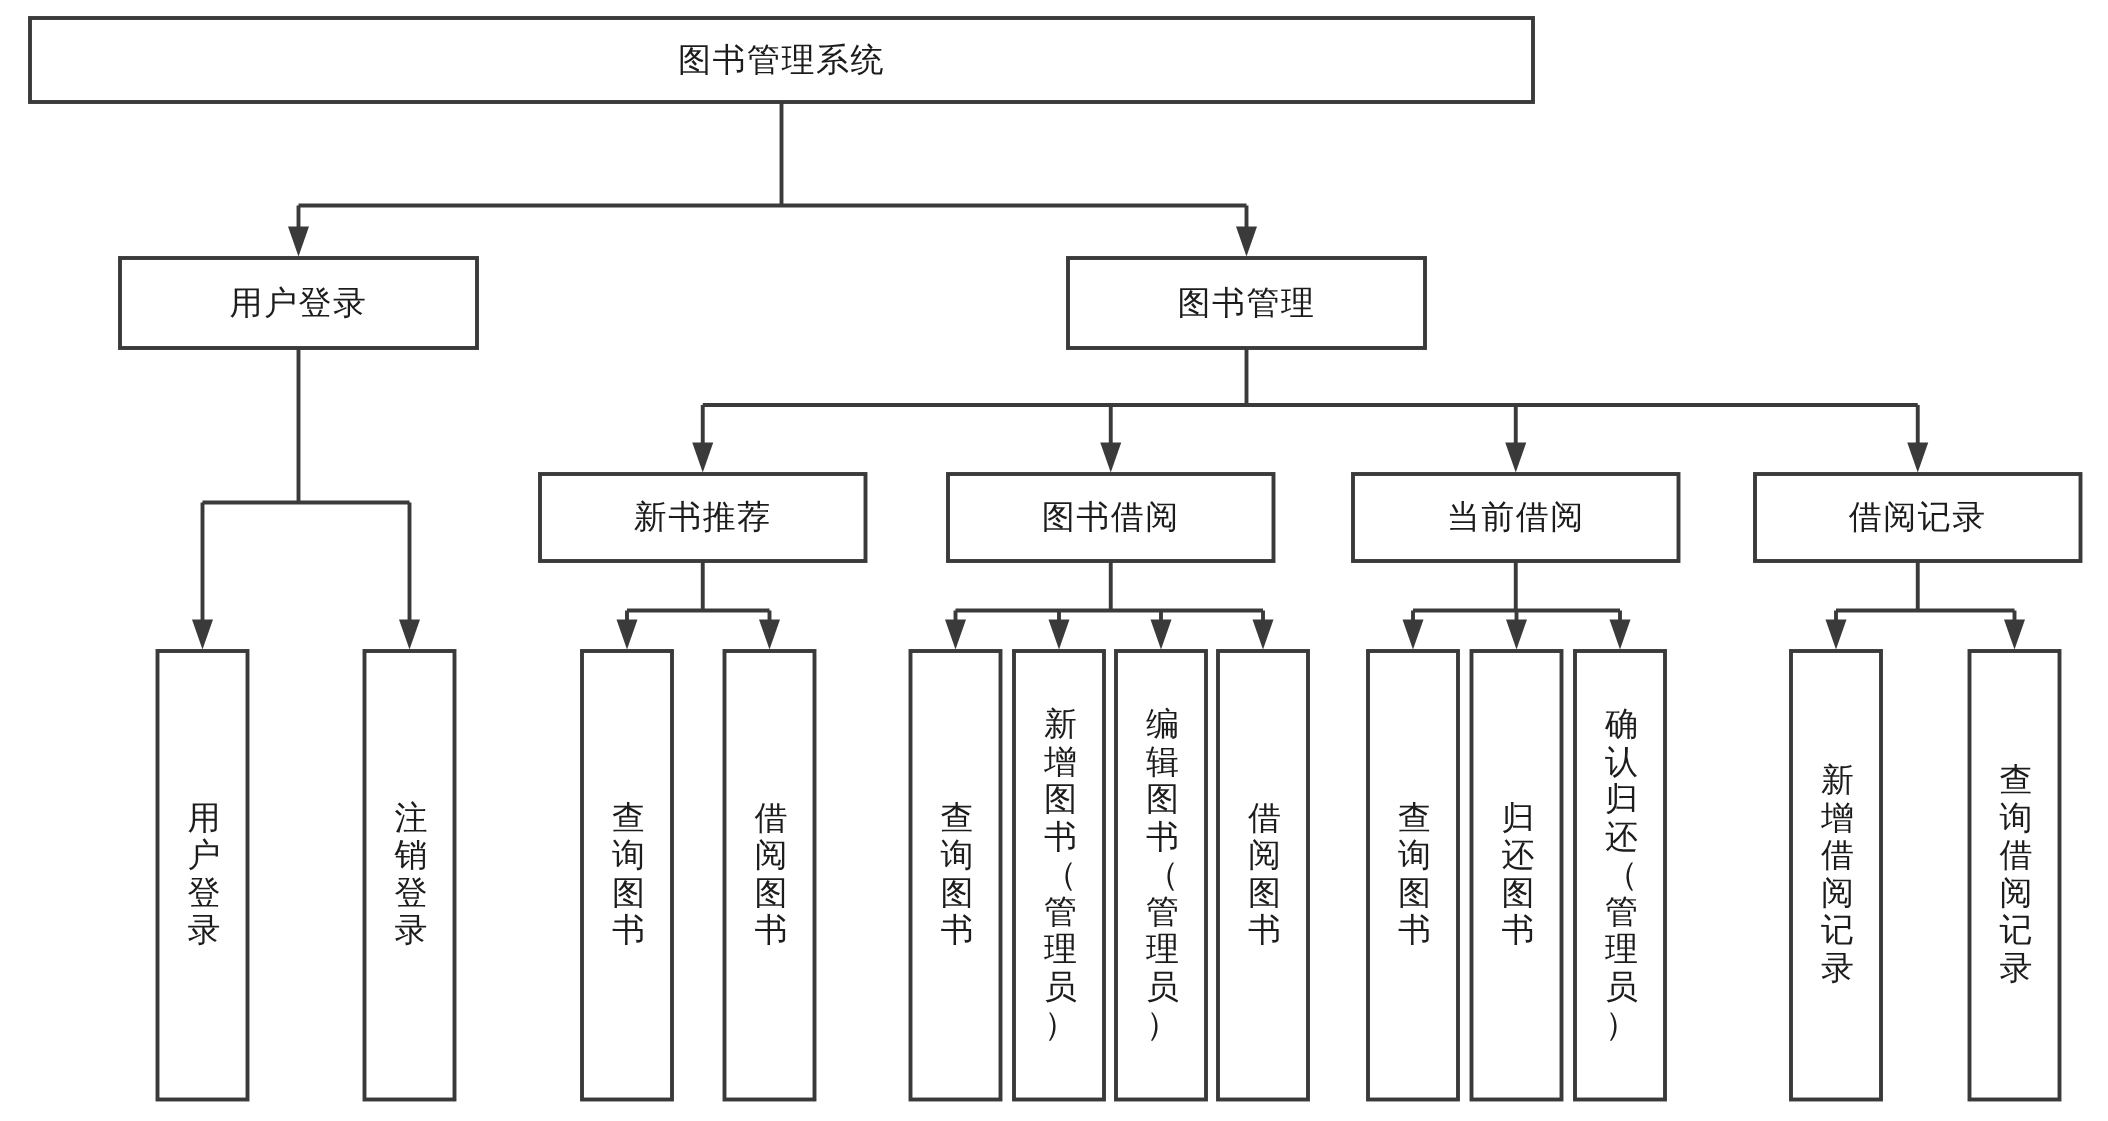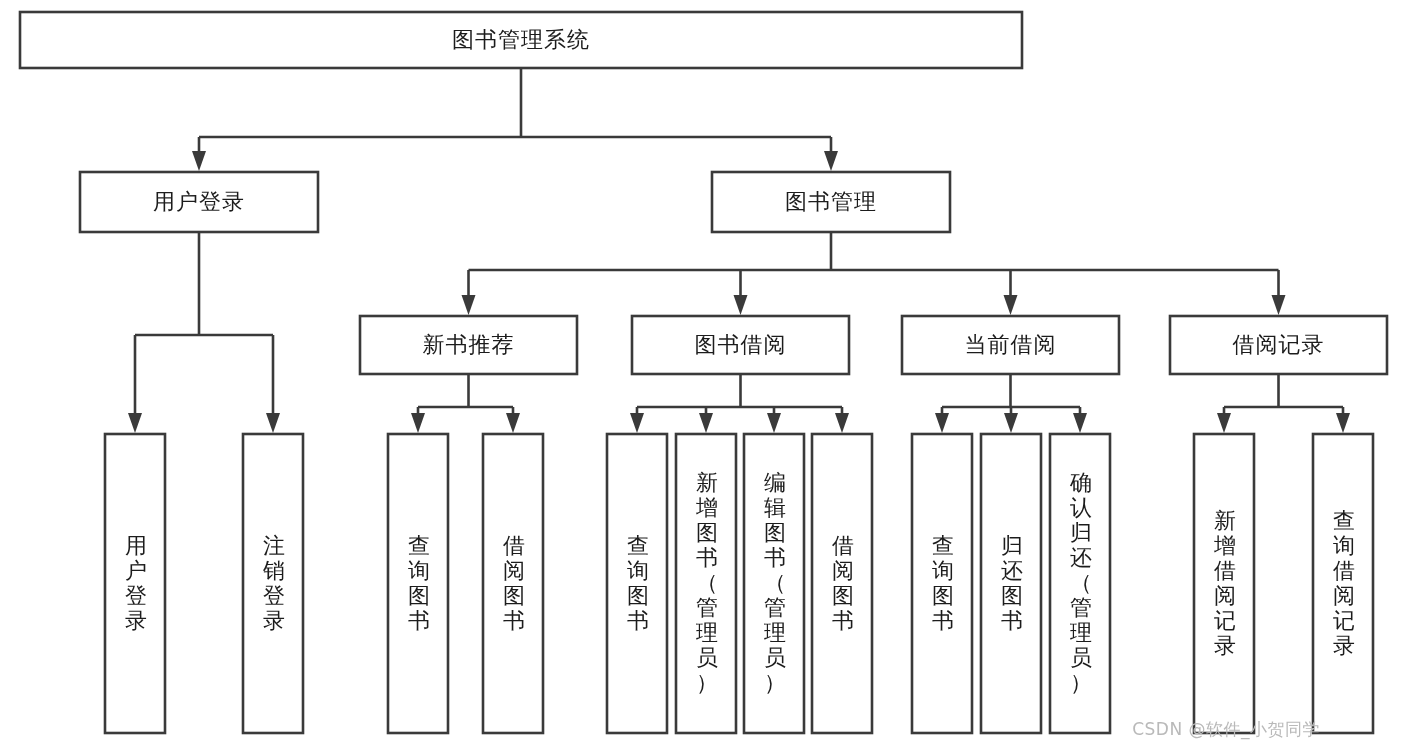--- a/index.html
+++ b/index.html
@@ -207,15 +207,14 @@
           <rect x="1194" y="434" width="60" height="299" class="node-box"></rect>
           <text x="1225" class="node-label-v" y="527.5"><tspan x="1225" dy="0">新</tspan><tspan x="1225" dy="25">增</tspan><tspan x="1225" dy="25">借</tspan><tspan x="1225" dy="25">阅</tspan><tspan x="1225" dy="25">记</tspan><tspan x="1225" dy="25">录</tspan></text>
         </g>
         <g>
           <rect x="1313" y="434" width="60" height="299" class="node-box"></rect>
           <text x="1344" class="node-label-v" y="527.5"><tspan x="1344" dy="0">查</tspan><tspan x="1344" dy="25">询</tspan><tspan x="1344" dy="25">借</tspan><tspan x="1344" dy="25">阅</tspan><tspan x="1344" dy="25">记</tspan><tspan x="1344" dy="25">录</tspan></text>
         </g>
       </g>
   </svg>
 
-  <div class="watermark">CSDN @软件_小贺同学</div>
 
 </div>
 
 </body></html>

